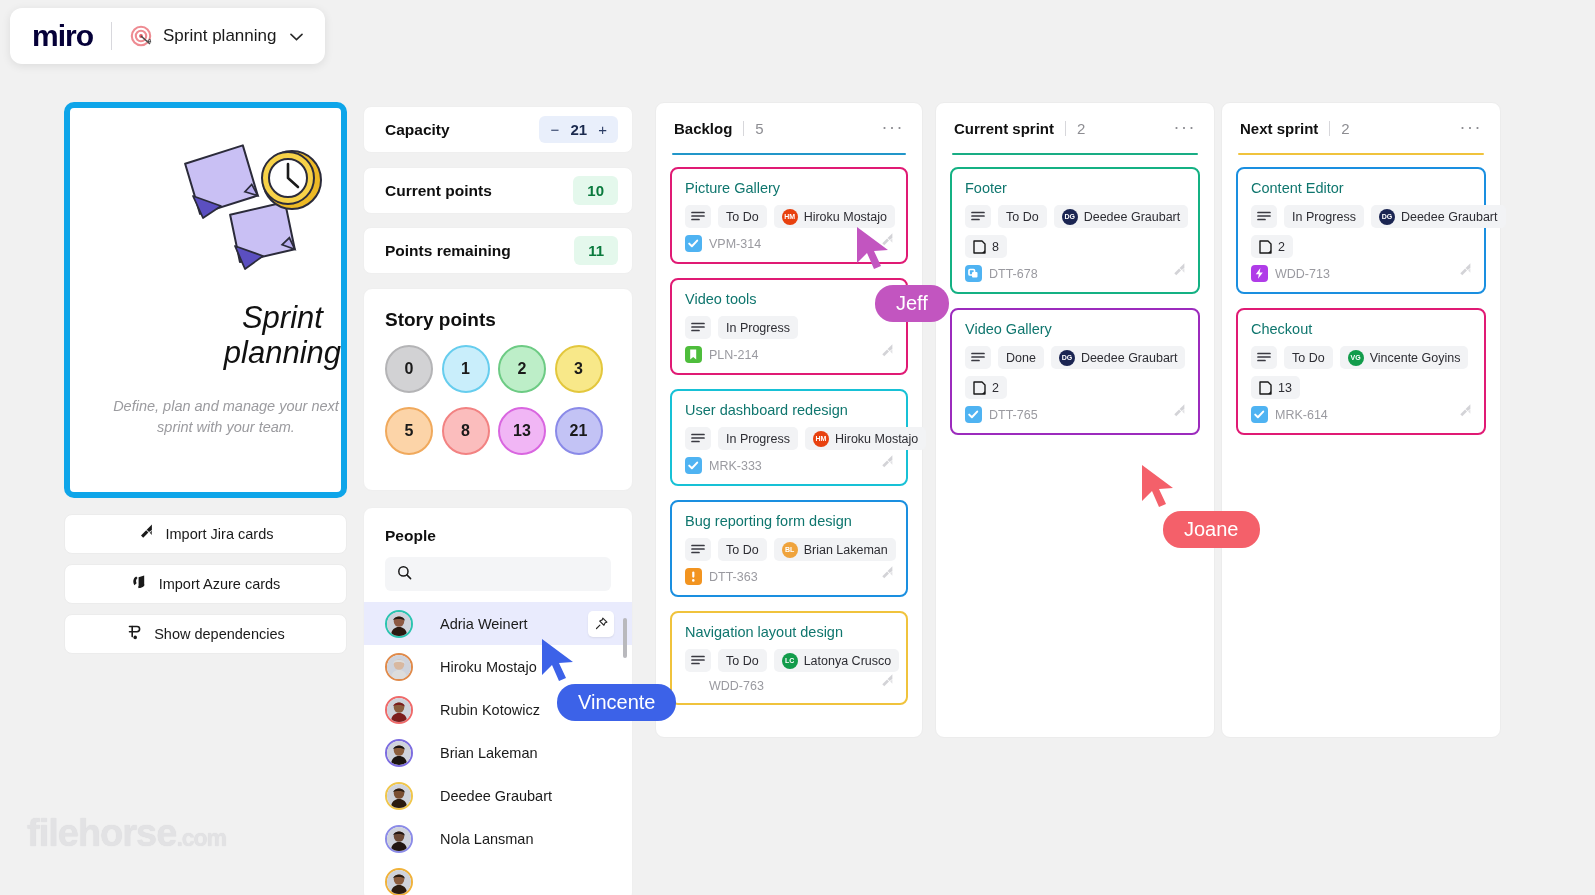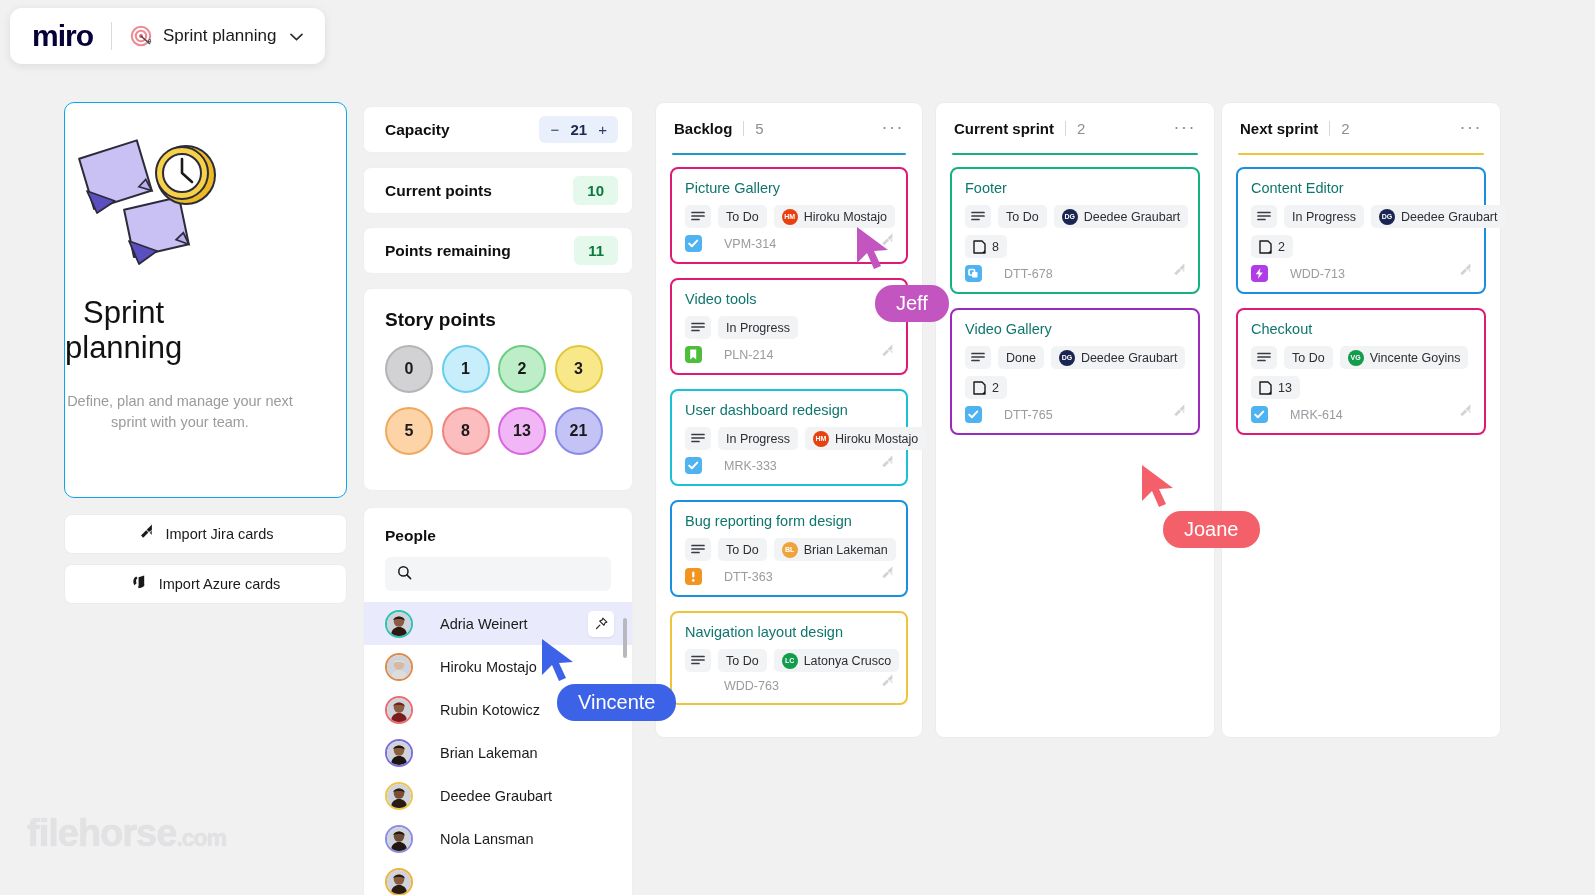--- a/index.html
+++ b/index.html
@@ -28,23 +28,24 @@
   .topdiv { width: 1px; height: 28px; background: #d8d8dd; margin: 0 18px; }
   .board-chip { display: flex; align-items: center; gap: 9px; }
   .target-icon { width: 24px; height: 24px; position: relative; display:inline-block; }
   .board-name { font-size: 17px; color: #1a1a1a; }
   .chev { font-size: 13px; color: #333; margin-left: 5px; }
 
   
   .intro-card {
     position: absolute; left: 64px; top: 102px;
     width: 283px; height: 396px;
-    background: #fff; border: 1px solid #0ea5e9; border-radius: 10px;
-    display: flex; flex-direction: column; align-items: flex-start;
+    background: #fff; border: 6px solid #0ea5e9; border-radius: 10px;
+    display: flex; flex-direction: column; align-items: flex-end;
     padding-top: 26px;
+    font-style: italic;
   }
   .intro-illu { width: 170px; height: 150px; margin-bottom: 12px; }
   .intro-title {
     font-size: 31px; line-height: 35px; color: #111; text-align: center;
     font-weight: 400; margin-top: 4px;
   }
   .intro-sub {
     margin-top: 26px; font-size: 14.5px; line-height: 21px;
     color: #9b9b9f; text-align: center; width: 230px;
   }
@@ -160,21 +161,21 @@
     background: #f2f3f5; border-radius: 5px; height: 23px;
     display: flex; align-items: center; padding: 0 8px;
     font-size: 12.5px; color: #2d2d33; white-space: nowrap;
   }
   .chip.icononly { padding: 0 6px; }
   .chip-avatar {
     width: 16px; height: 16px; border-radius: 50%; margin-right: 6px;
     color: #fff; font-size: 7px; font-weight: 700;
     display: flex; align-items: center; justify-content: center; flex: 0 0 16px;
   }
-  .key-row { display: flex; align-items: center; gap: 22px; margin-top: 3px; }
+  .key-row { display: flex; align-items: center; gap: 7px; margin-top: 3px; }
   .key-badge {
     width: 17px; height: 17px; border-radius: 4px;
     display: flex; align-items: center; justify-content: center;
     font-size: 10px; color: #fff; flex: 0 0 17px;
   }
   .key-text { font-size: 12.5px; color: #9a9aa0; }
   .jira-mark { position: absolute; right: 11px; bottom: 10px; opacity: .5; }
 
   
   .cursor-wrap { position: absolute; pointer-events: none; }
@@ -262,20 +263,30 @@
   <div class="lbtn" id="btn-azure">
     <span>
       <svg width="17" height="17" viewBox="0 0 17 17">
         <path d="M5.2 2.6 C2 4 1.6 8.6 3.4 11.2 L5.6 9.3 C4.6 7.5 5 5.2 6.6 4.1 Z" fill="#1a1a1a"></path>
         <path d="M7.6 3.2 L13.2 1.4 L13.2 12 L7.6 14.2 Z" fill="#1a1a1a"></path>
         <path d="M7.2 13.6 C9.8 14.8 12.8 13 13.4 10.6 L11 10.2 C10.4 11.8 8.8 12.6 7.4 12.2 Z" fill="#1a1a1a"></path>
       </svg>
     </span>
     <span>Import Azure cards</span>
   </div>
+  <div class="lbtn" id="btn-deps">
+    <span>
+      <svg width="17" height="17" viewBox="0 0 17 17">
+        <path d="M3.5 2.5 H11 A2.6 2.6 0 0 1 11 7.7 H3.5" fill="none" stroke="#1a1a1a" stroke-width="1.6" stroke-linecap="round"></path>
+        <path d="M6.2 2.5 V12.6" fill="none" stroke="#1a1a1a" stroke-width="1.6" stroke-linecap="round"></path>
+        <circle cx="9.2" cy="13.4" r="1.8" fill="#1a1a1a"></circle>
+      </svg>
+    </span>
+    <span>Show dependencies</span>
+  </div>
 
   <div class="stat-row" id="stat-capacity">
     <span class="stat-label">Capacity</span>
     <span class="cap-ctrl">
       <span class="cap-btn">−</span>
       <span class="cap-val">21</span>
       <span class="cap-btn">+</span>
     </span>
   </div>
   <div class="stat-row" id="stat-current">

